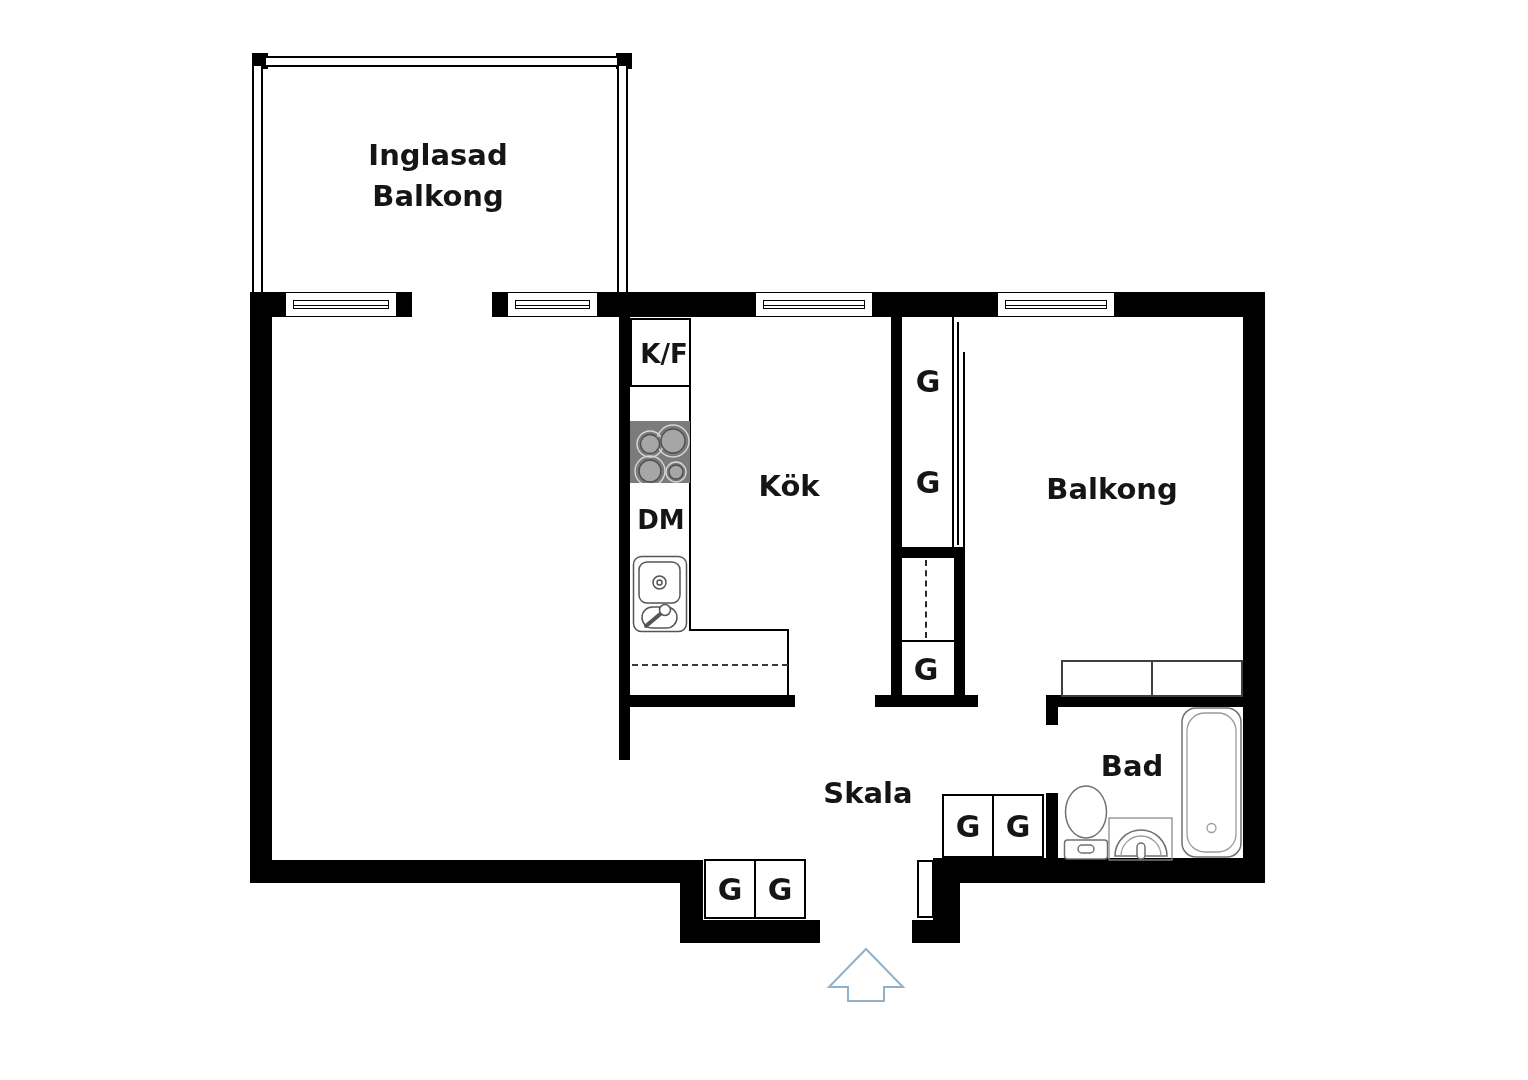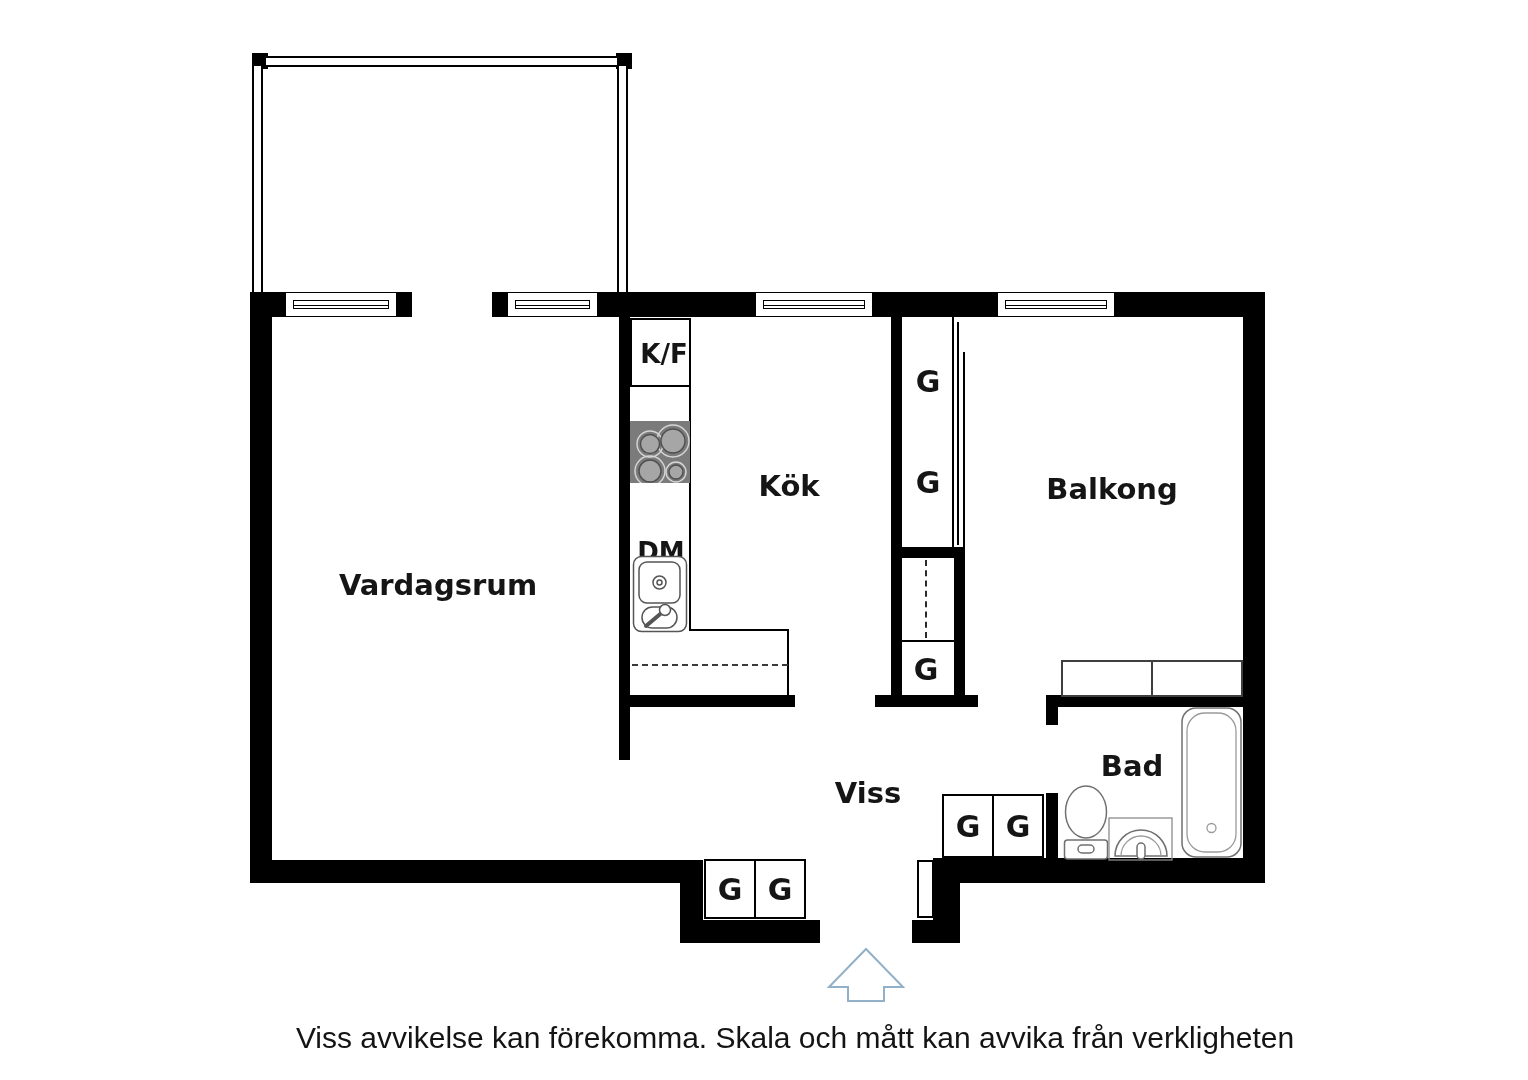--- a/index.html
+++ b/index.html
@@ -35,20 +35,24 @@
 </head>
 <body>
 
 <div id="plan">
 
   <div class="wall" style="left:252px;top:53px;width:16px;height:16px"></div>
   <div class="wall" style="left:616px;top:53px;width:16px;height:16px"></div>
   <div class="glaz-h" style="left:266px;top:56px;width:351px;height:11px"></div>
   <div class="glaz-v" style="left:252px;top:66px;width:11px;height:226px"></div>
   <div class="glaz-v" style="left:617px;top:66px;width:11px;height:226px"></div>
+  <div class="lbl room center2" style="left:438px;top:176px">
+    <div>Inglasad</div>
+    <div>Balkong</div>
+  </div>
 
   <div class="wall" style="left:250px;top:292px;width:22px;height:591px"></div>
   <div class="wall" style="left:1243px;top:292px;width:22px;height:591px"></div>
 
   <div class="wall" style="left:252px;top:292px;width:33px;height:25px"></div>
   <div class="wall" style="left:397px;top:292px;width:15px;height:25px"></div>
   <div class="wall" style="left:492px;top:292px;width:15px;height:25px"></div>
   <div class="wall" style="left:598px;top:292px;width:157px;height:25px"></div>
   <div class="wall" style="left:873px;top:292px;width:124px;height:25px"></div>
   <div class="wall" style="left:1115px;top:292px;width:150px;height:25px"></div>
@@ -109,21 +113,21 @@
           <circle cx="46" cy="51" r="10"></circle>
       </g>
       <g stroke="#4f4f4f" stroke-width="1.4" fill="var(--burner,#a6a6a6)">
         <circle cx="20" cy="23" r="9.5"></circle>
           <circle cx="43" cy="20" r="12"></circle>
           <circle cx="20" cy="50" r="11"></circle>
           <circle cx="46" cy="51" r="7"></circle>
       </g>
     </svg>
   </div>
-  <div class="lbl small" style="left:661px;top:552px">DM</div>
+  <div class="lbl small" style="left:661px;top:520px">DM</div>
 
   <svg class="abs" style="left:632px;top:555px" width="56" height="78" viewBox="0 0 56 78">
     <rect x="1.5" y="1.5" width="53" height="75" rx="8" class="fx" style="stroke:#555"></rect>
     <rect x="7" y="7" width="41" height="41" rx="8" class="fx" style="stroke:#555"></rect>
     <circle cx="27.5" cy="27.5" r="6.5" class="fx" style="stroke:#555"></circle>
     <circle cx="27.5" cy="27.5" r="2.5" class="fx" style="stroke:#555"></circle>
     <rect x="10" y="52" width="35" height="21" rx="10.5" class="fx" style="stroke:#555"></rect>
     <line x1="14" y1="71" x2="33" y2="55" stroke="#555" stroke-width="4" stroke-linecap="round"></line>
     <circle cx="33" cy="55" r="5.5" class="fx" style="stroke:#555"></circle>
   </svg>
@@ -152,25 +156,23 @@
   <div class="gbox" style="left:704px;top:859px;width:102px;height:60px">
     <div class="gcell">G</div>
     <div class="gcell">G</div>
   </div>
   <div class="gbox" style="left:942px;top:794px;width:102px;height:64px">
     <div class="gcell">G</div>
     <div class="gcell">G</div>
   </div>
   <div class="door-leaf" style="left:917px;top:860px;width:17px;height:58px"></div>
 
-  <div class="lbl room" style="left:438px;top:585px">Vardagsrum</div>
   <div class="lbl room" style="left:789px;top:486px">Kök</div>
   <div class="lbl room" style="left:1112px;top:489px">Balkong</div>
-  <div class="lbl room" style="left:868px;top:793px">Viss</div>
+  <div class="lbl room" style="left:868px;top:793px">Skala</div>
   <div class="lbl room" style="left:1132px;top:766px">Bad</div>
 
   <svg class="abs" style="left:824px;top:945px" width="88" height="62" viewBox="0 0 88 62">
     <polygon points="42,4 79,42 60,42 60,56 24,56 24,42 5,42" fill="#ffffff" stroke="var(--entry-arrow,#92b0c7)" stroke-width="2" stroke-linejoin="miter"></polygon>
   </svg>
 
-  <div class="disclaimer">Viss avvikelse kan förekomma. Skala och mått kan avvika från verkligheten</div>
 
 </div>
 
 </body></html>

